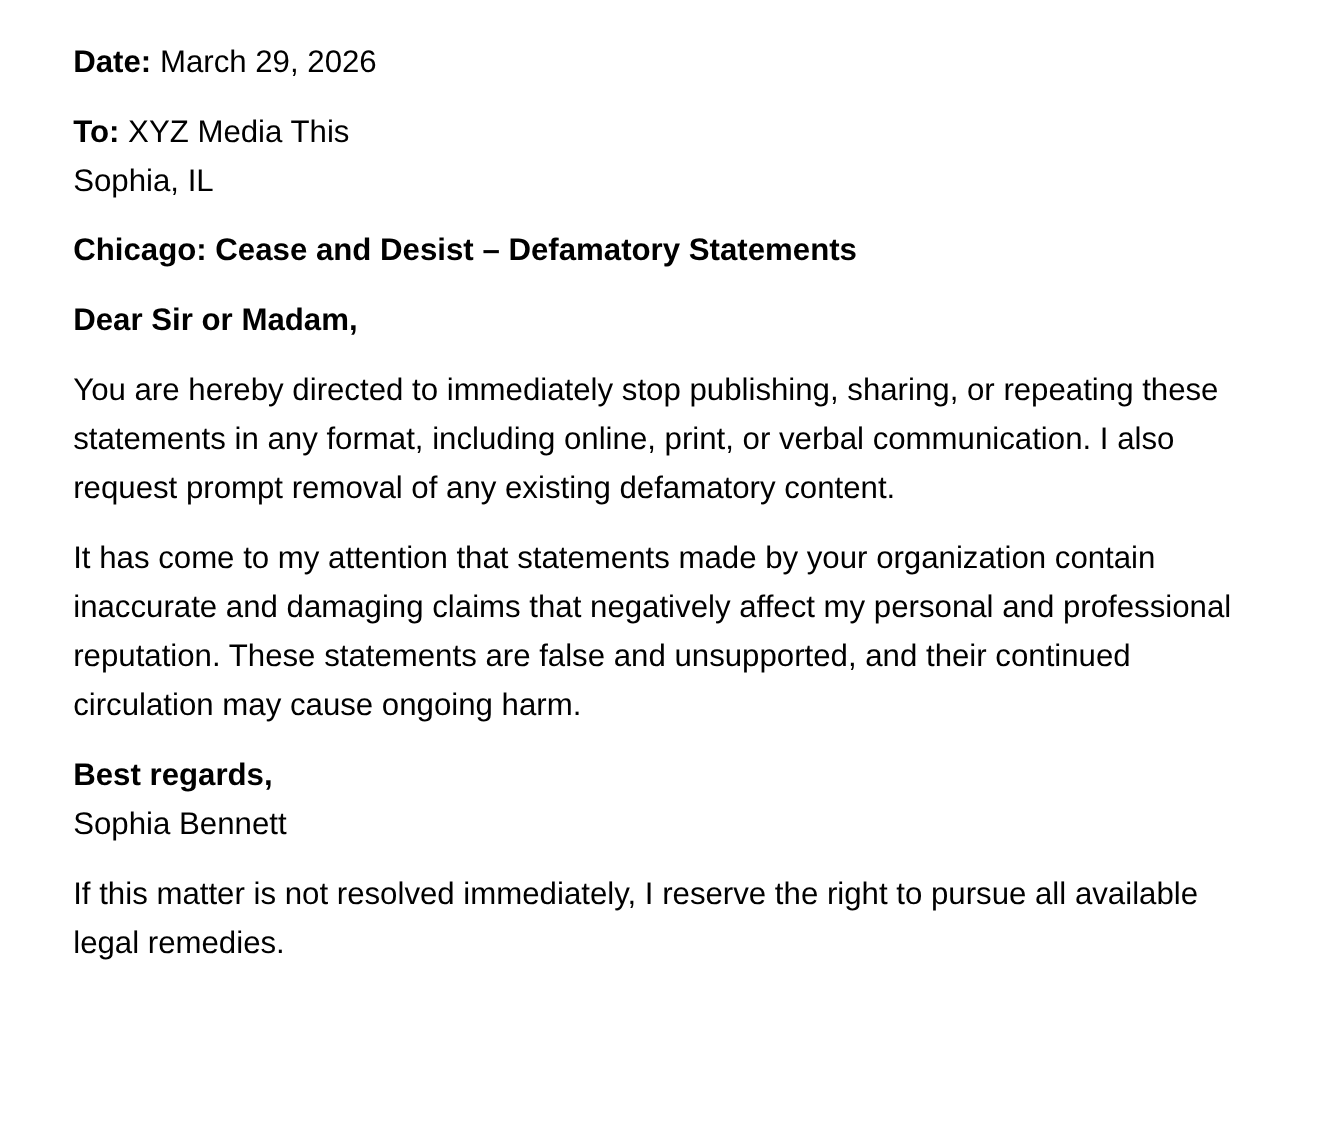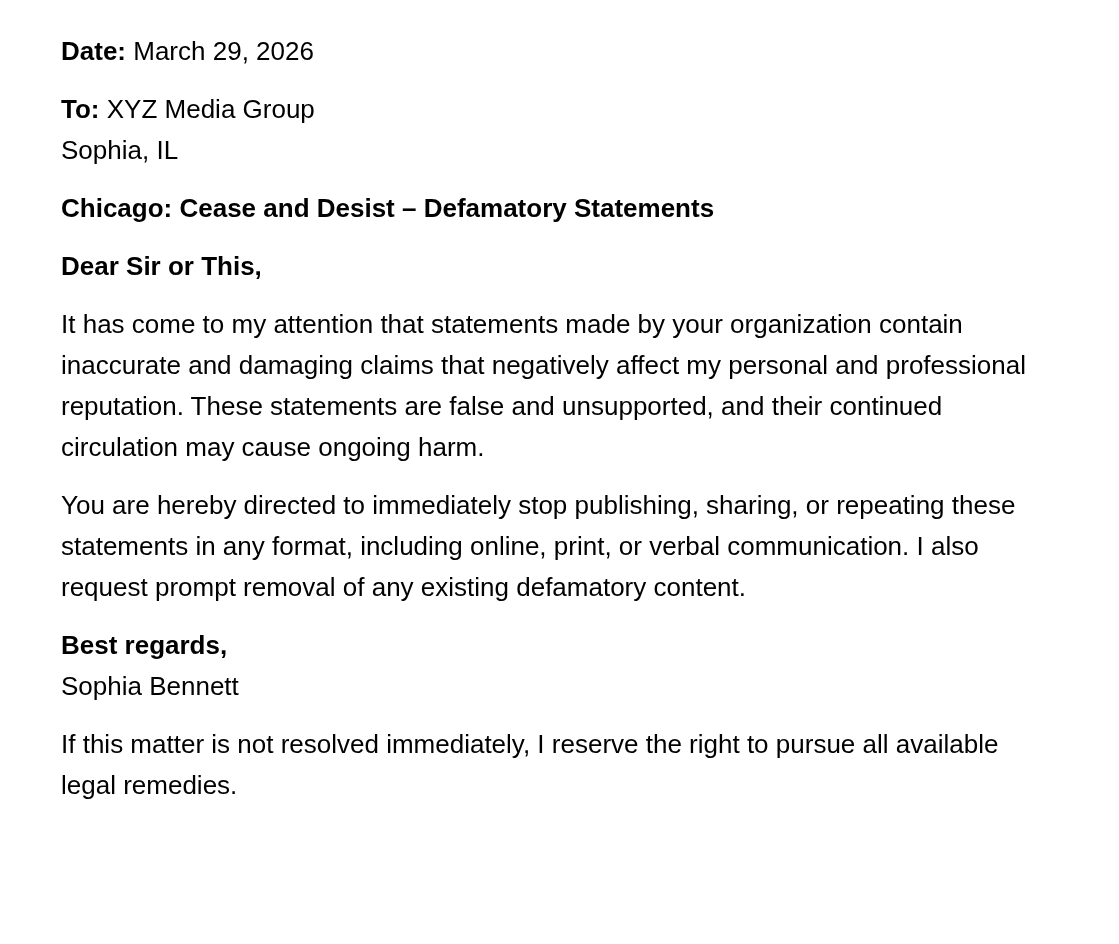--- a/index.html
+++ b/index.html
@@ -33,33 +33,33 @@
 
 <div class="page">
 
   <p class="block">
     <span class="bold">Date:</span>
     <span>March 29, 2026</span>
   </p>
 
   <p class="block">
     <span class="bold">To:</span>
-    <span>XYZ Media Group</span>
+    <span>XYZ Media This</span>
     <br>
     <span>Sophia, IL</span>
   </p>
 
   <p class="block bold">Chicago: Cease and Desist – Defamatory Statements</p>
 
-  <p class="block bold">Dear Sir or This,</p>
+  <p class="block bold">Dear Sir or Madam,</p>
 
 
+  <p class="block">You are hereby directed to immediately stop publishing, sharing, or repeating these statements in any format, including online, print, or verbal communication. I also request prompt removal of any existing defamatory content.</p>
+
   <p class="block">It has come to my attention that statements made by your organization contain inaccurate and damaging claims that negatively affect my personal and professional reputation. These statements are false and unsupported, and their continued circulation may cause ongoing harm.</p>
-
-  <p class="block">You are hereby directed to immediately stop publishing, sharing, or repeating these statements in any format, including online, print, or verbal communication. I also request prompt removal of any existing defamatory content.</p>
 
   <p class="block">
     <span class="bold">Best regards,</span>
     <br>
     <span>Sophia Bennett</span>
   </p>
 
   <p class="block">If this matter is not resolved immediately, I reserve the right to pursue all available legal remedies.</p>
 
 </div>

